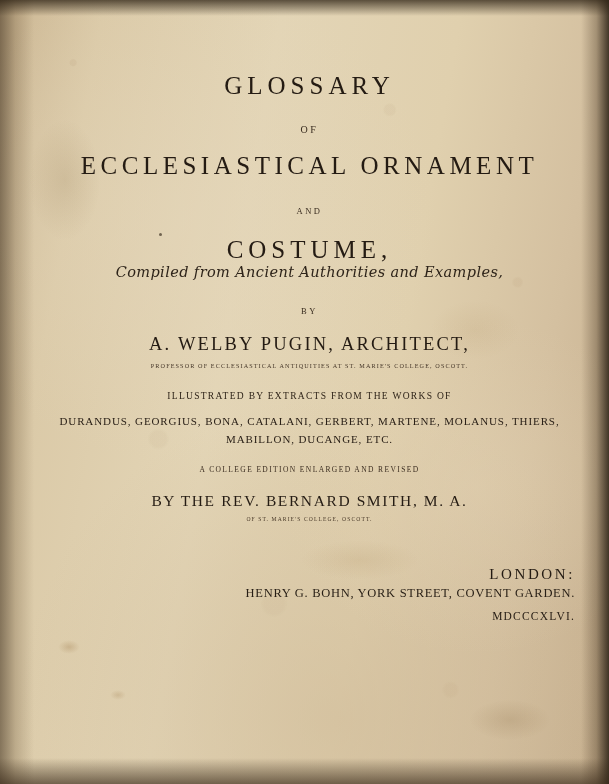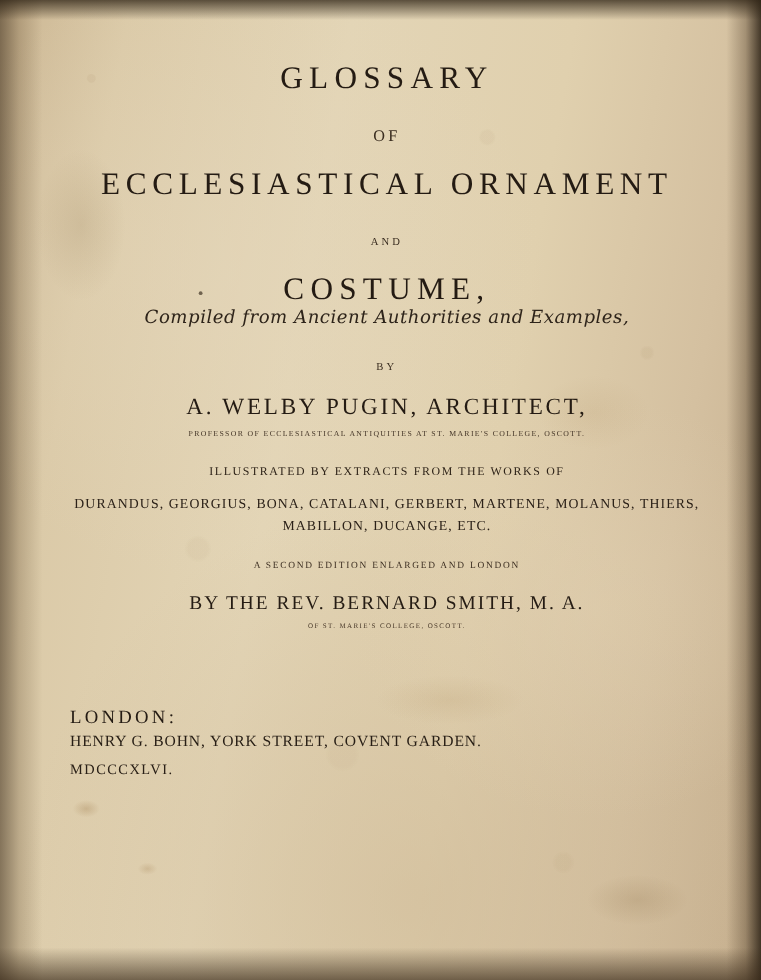--- a/index.html
+++ b/index.html
@@ -92,29 +92,29 @@
     right: 34px;
     top: 0;
     bottom: 0;
     text-align: center;
     color: #2b2119;
   }
 
   .tp-line { display: block; }
 
   .title-main {
-    margin-top: 49px;
+    margin-top: 72px;
     font-size: 25px;
     letter-spacing: 5px;
     font-weight: 400;
     color: #241b13;
   }
   .of-1 {
     margin-top: 24px;
-    font-size: 13px;
+    font-size: 10px;
     letter-spacing: 2.5px;
     color: #3a2d20;
   }
   .title-sub {
     margin-top: 17px;
     font-size: 25px;
     letter-spacing: 4.5px;
     color: #241b13;
     white-space: nowrap;
   }
@@ -189,21 +189,21 @@
     margin-top: 6px;
     font-size: 5.6px;
     letter-spacing: 1.1px;
     color: #483828;
   }
 
   .imprint {
     position: absolute;
     left: 12px; right: 0;
     top: 566px;
-    text-align: left;
+    text-align: right;
   }
   .city {
     font-size: 15px;
     letter-spacing: 2.6px;
     color: #241b13;
   }
   .publisher {
     margin-top: 3px;
     font-size: 12.5px;
     letter-spacing: 0.7px;
@@ -255,21 +255,21 @@
     <div class="tp-line compiled">Compiled from Ancient Authorities and Examples,</div>
 
     <div class="tp-line by-1">BY</div>
     <div class="tp-line author">A.  WELBY  PUGIN,  ARCHITECT,</div>
     <div class="tp-line author-affil">PROFESSOR OF ECCLESIASTICAL ANTIQUITIES AT ST. MARIE'S COLLEGE, OSCOTT.</div>
 
     <div class="tp-line illustrated">ILLUSTRATED BY EXTRACTS FROM THE WORKS OF</div>
     <div class="tp-line works-1">DURANDUS, GEORGIUS, BONA, CATALANI, GERBERT, MARTENE, MOLANUS, THIERS,</div>
     <div class="tp-line works-2">MABILLON, DUCANGE, ETC.</div>
 
-    <div class="tp-line edition">A SECOND EDITION ENLARGED AND LONDON</div>
+    <div class="tp-line edition">A COLLEGE EDITION ENLARGED AND REVISED</div>
     <div class="tp-line editor">BY THE REV. BERNARD SMITH, M. A.</div>
     <div class="tp-line editor-affil">OF ST. MARIE'S COLLEGE, OSCOTT.</div>
 
     <div class="imprint">
       <div class="tp-line city">LONDON:</div>
       <div class="tp-line publisher">HENRY G. BOHN, YORK STREET, COVENT GARDEN.</div>
       <div class="tp-line year">MDCCCXLVI.</div>
     </div>
 
   </div>

